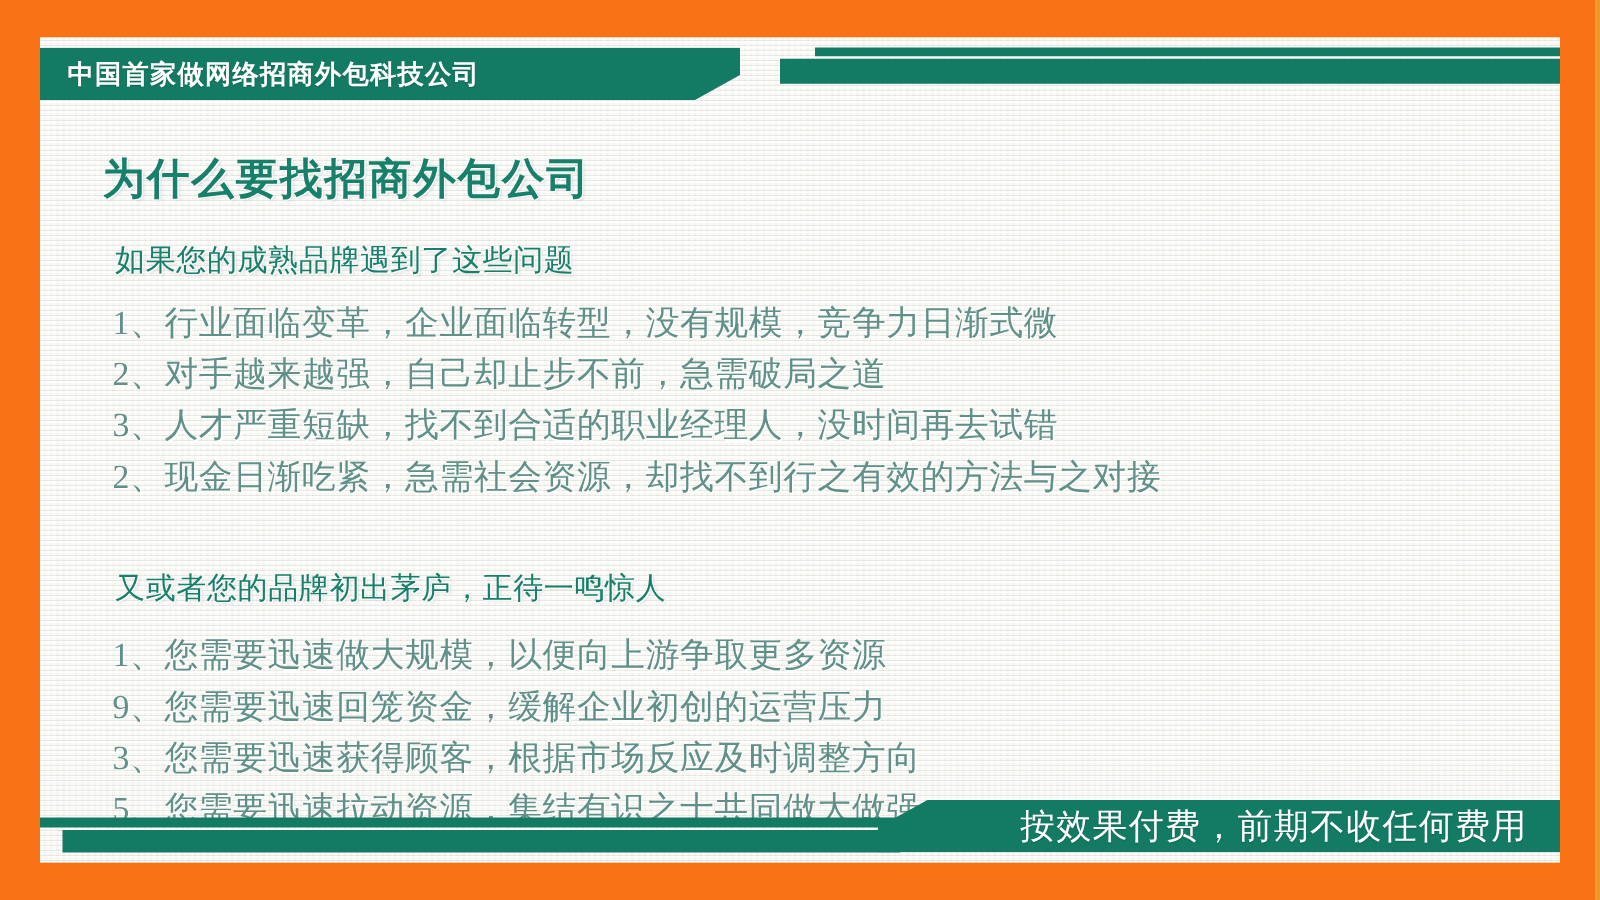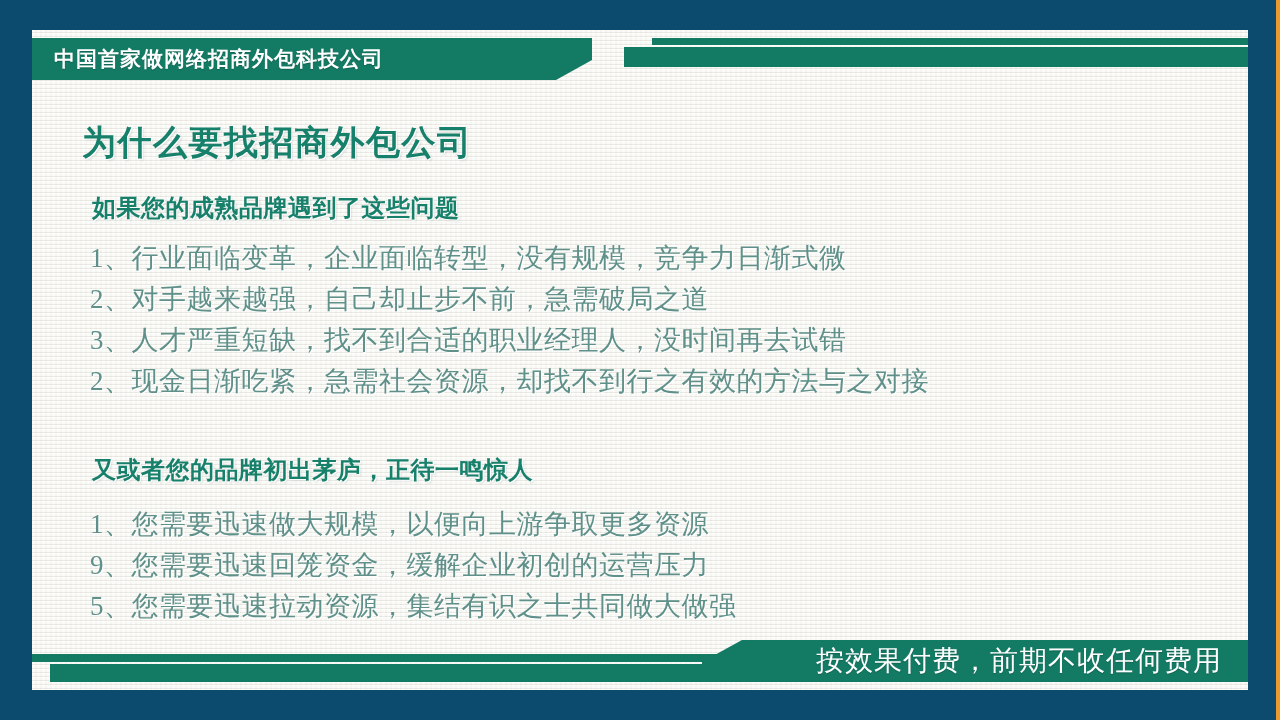--- a/index.html
+++ b/index.html
@@ -10,21 +10,21 @@
 
   body {
     background:#ec9a2d;
     font-family:"Liberation Sans", sans-serif;
   }
 
   
   #slide {
     position:relative;
     width:1276px; height:720px;
-    background:#0c4a6e;
+    background:#f97316;
   }
 
   
   #paper {
     position:absolute;
     left:32px; top:30px;
     width:1216px; height:660px;
     background:#f2f1ec;
     background-image:
       repeating-linear-gradient(0deg,
@@ -99,21 +99,21 @@
                 2px 2px 2px rgba(160,175,170,0.30);
   }
 
   .section { margin-top:26px; }
   .section.second { margin-top:52px; }
 
   .section-head {
     margin-left:60px;
     color:#17806b;
     font-size:24px;
-    font-weight:bold;
+    font-weight:normal;
     letter-spacing:0.5px;
     text-shadow:1px 1px 0 rgba(255,255,255,0.95),
                 2px 2px 2px rgba(160,175,170,0.28);
   }
 
   .item-list {
     margin-top:14px;
     list-style:none;
   }
   .section.second .item-list { margin-top:18px; }
@@ -195,20 +195,21 @@
           <li class="item">3、人才严重短缺，找不到合适的职业经理人，没时间再去试错</li>
           <li class="item">2、现金日渐吃紧，急需社会资源，却找不到行之有效的方法与之对接</li>
         </ul>
       </div>
 
       <div class="section second">
         <h2 class="section-head">又或者您的品牌初出茅庐，正待一鸣惊人</h2>
         <ul class="item-list">
           <li class="item">1、您需要迅速做大规模，以便向上游争取更多资源</li>
           <li class="item">9、您需要迅速回笼资金，缓解企业初创的运营压力</li>
+          <li class="item">3、您需要迅速获得顾客，根据市场反应及时调整方向</li>
           <li class="item">5、您需要迅速拉动资源，集结有识之士共同做大做强</li>
         </ul>
       </div>
 
     </div>
 
     <div id="footer-zone">
       <div class="ftr-strip-top"></div>
       <div class="ftr-strip-bot"></div>
       <div class="ftr-tag">

